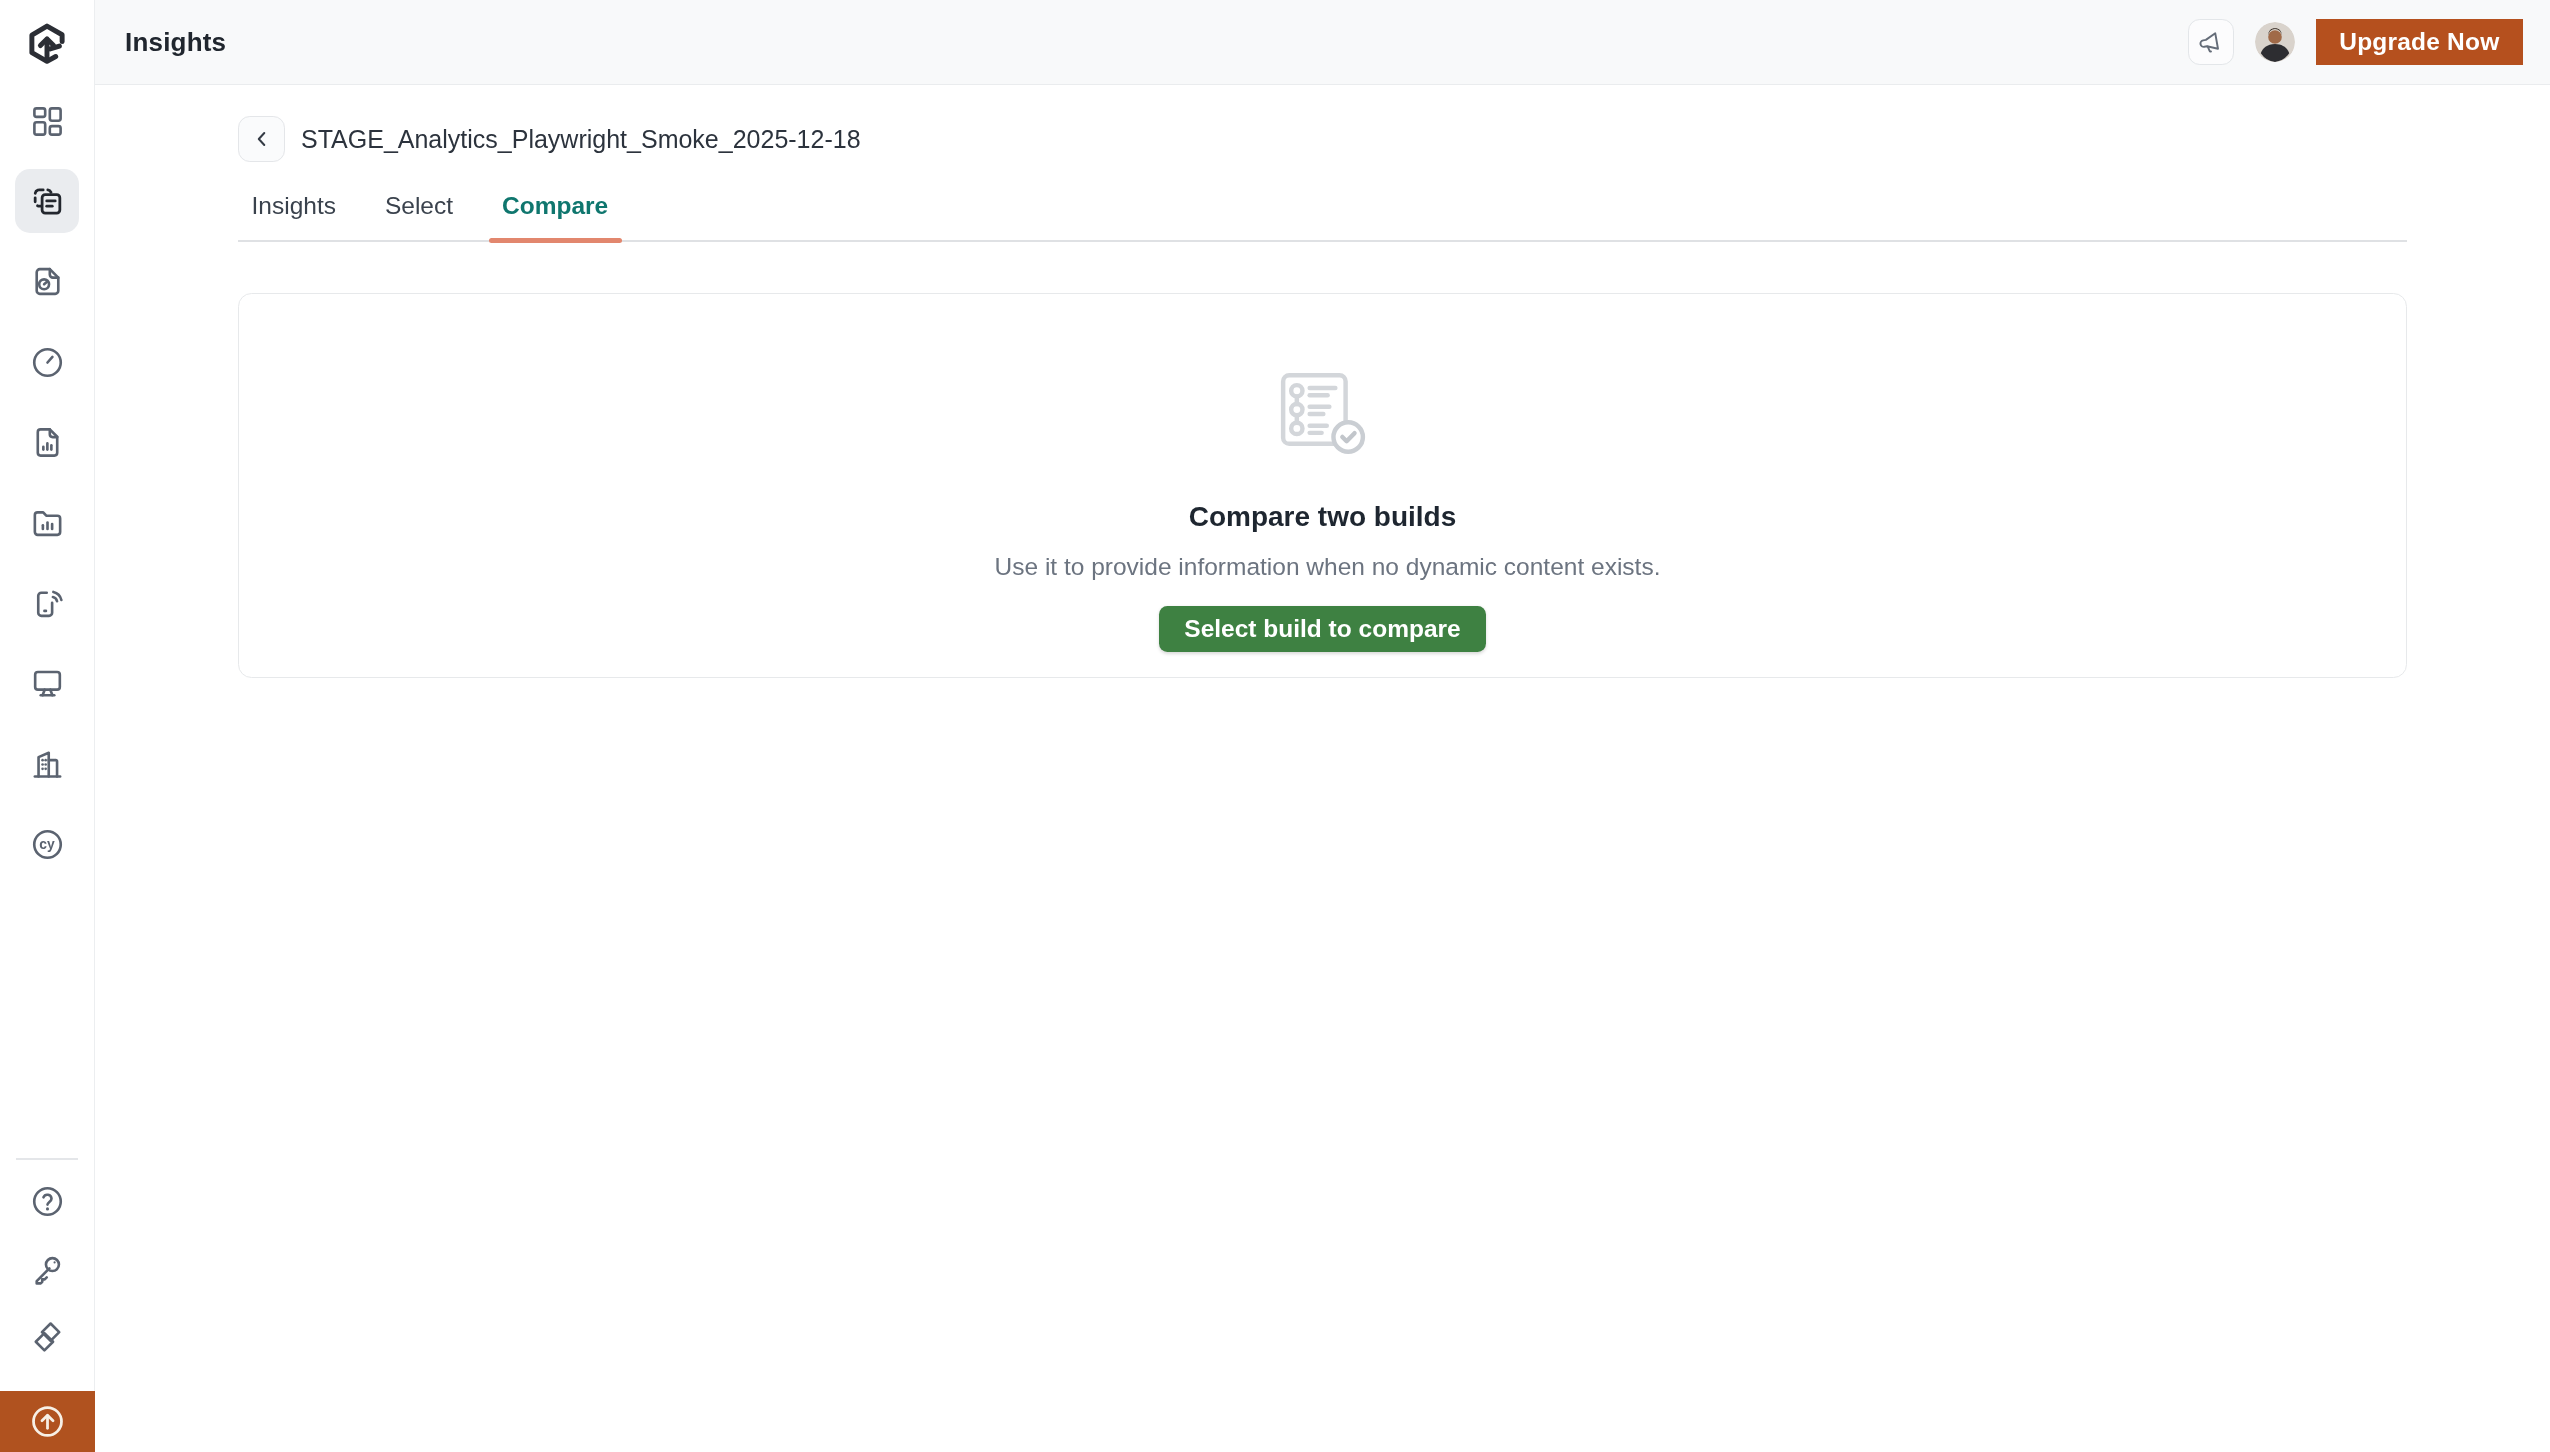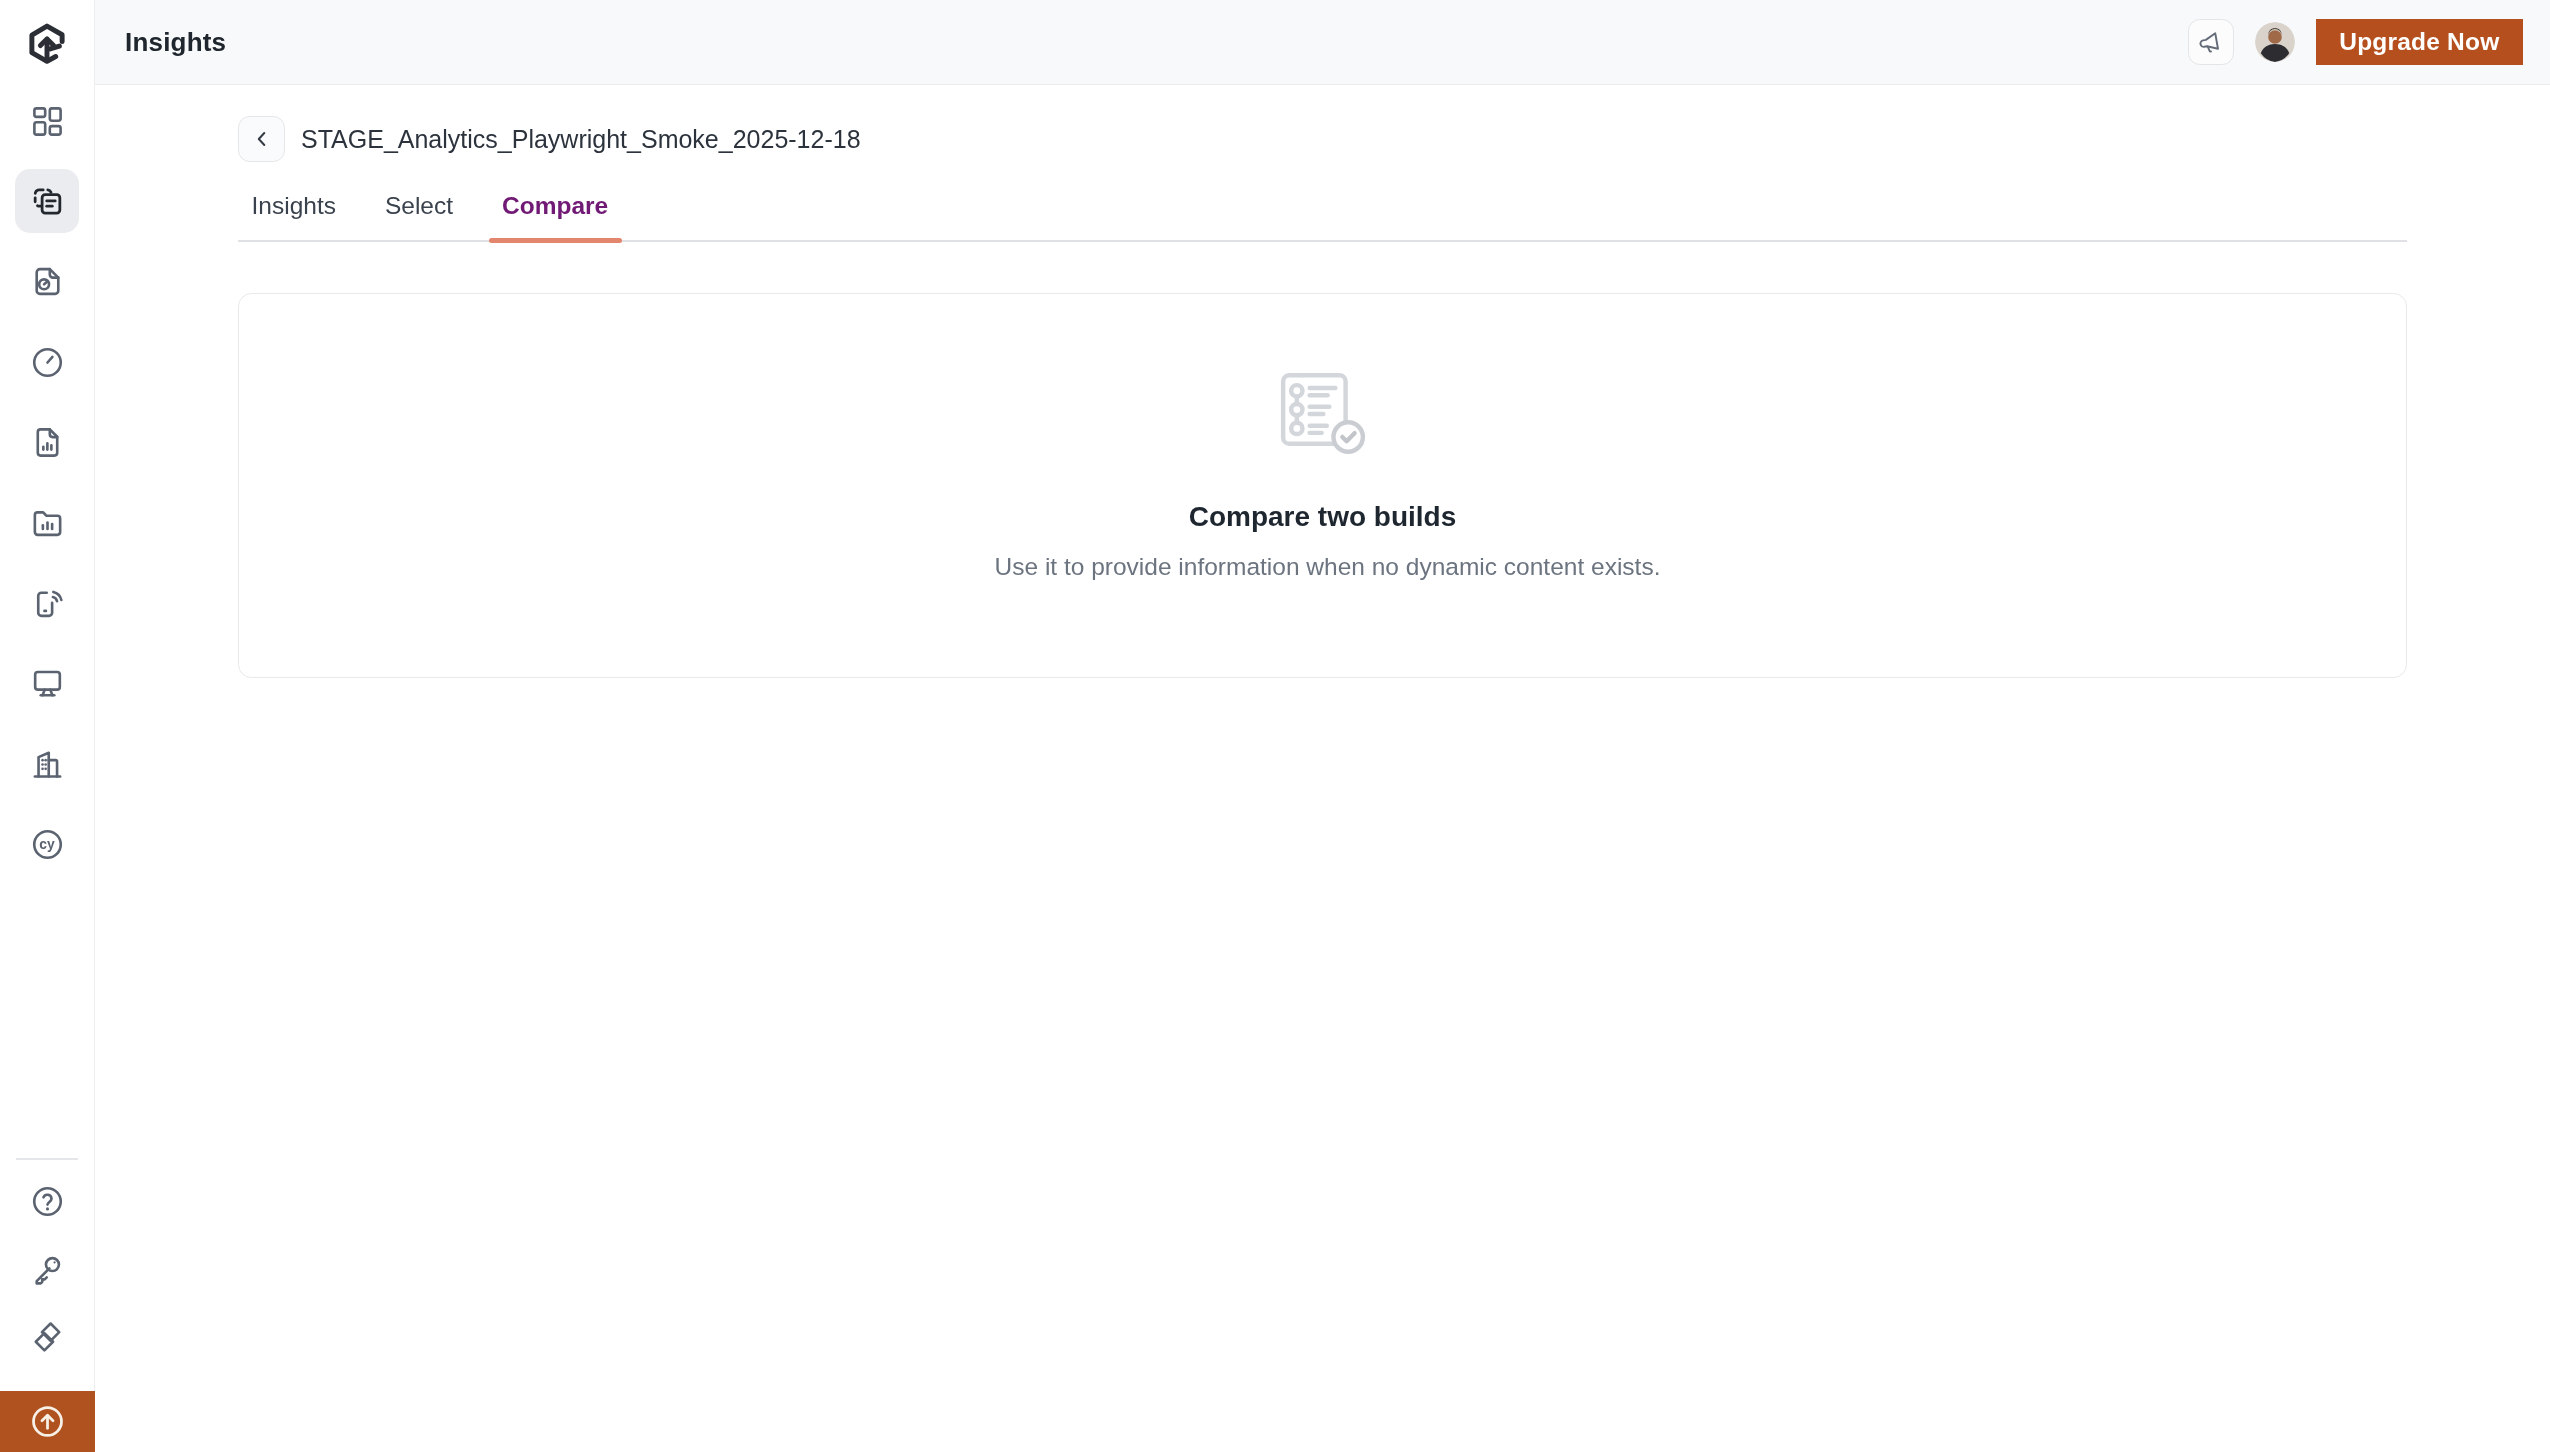--- a/index.html
+++ b/index.html
@@ -71,21 +71,21 @@
   }
   .back-btn svg { width: 22px; height: 22px; color: #343b45; fill: none; stroke: currentColor;
     stroke-width: 2.2; stroke-linecap: round; stroke-linejoin: round; }
   .build-title { font-size: 25px; font-weight: 400; color: #2c333d; }
 
   .tabs { display: flex; gap: 22px; margin-top: 11.8px; border-bottom: 2.5px solid #dfe1e4; }
   .tab {
     position: relative; padding: 18.6px 13.5px 20px; background: transparent; border: none; cursor: pointer;
     font-family: inherit; font-size: 24.5px; color: #3a424d; font-weight: 400;
   }
-  .tab.active { color: #701a75; font-weight: 700; }
+  .tab.active { color: #0f766e; font-weight: 700; }
   .tab.active::after {
     content: ""; position: absolute; left: 0; right: 0; bottom: -2.5px; height: 5px;
     border-radius: 2.5px; background: var(--tab-underline, #e2876e);
   }
 
   .card {
     margin-top: 51px; height: 385px; background: #ffffff;
     border: 1.7px solid #e7e9eb; border-radius: 13.5px;
     display: flex; flex-direction: column; align-items: center; padding-top: 76px;
   }
@@ -289,18 +289,19 @@
             <path d="M18.5 21.4h11.5"></path>
             <path d="M18.5 25.6h8"></path>
             <path d="M18.5 32.4h10"></path>
             <path d="M18.5 36.6h7"></path>
             <circle cx="41" cy="39" r="8.6" fill="#ffffff" stroke="#caced3"></circle>
             <path d="M37.6 39l2.5 2.5 4.6-4.7" stroke="#c2c6cb"></path>
           </svg>
         </div>
         <h2 class="empty-heading">Compare two builds</h2>
         <p class="empty-desc">Use it to provide information when no dynamic content exists.</p>
+        <button class="select-build-btn">Select build to compare</button>
       </div>
 
     </div>
   </div>
 </div>
 
 
 </body></html>

